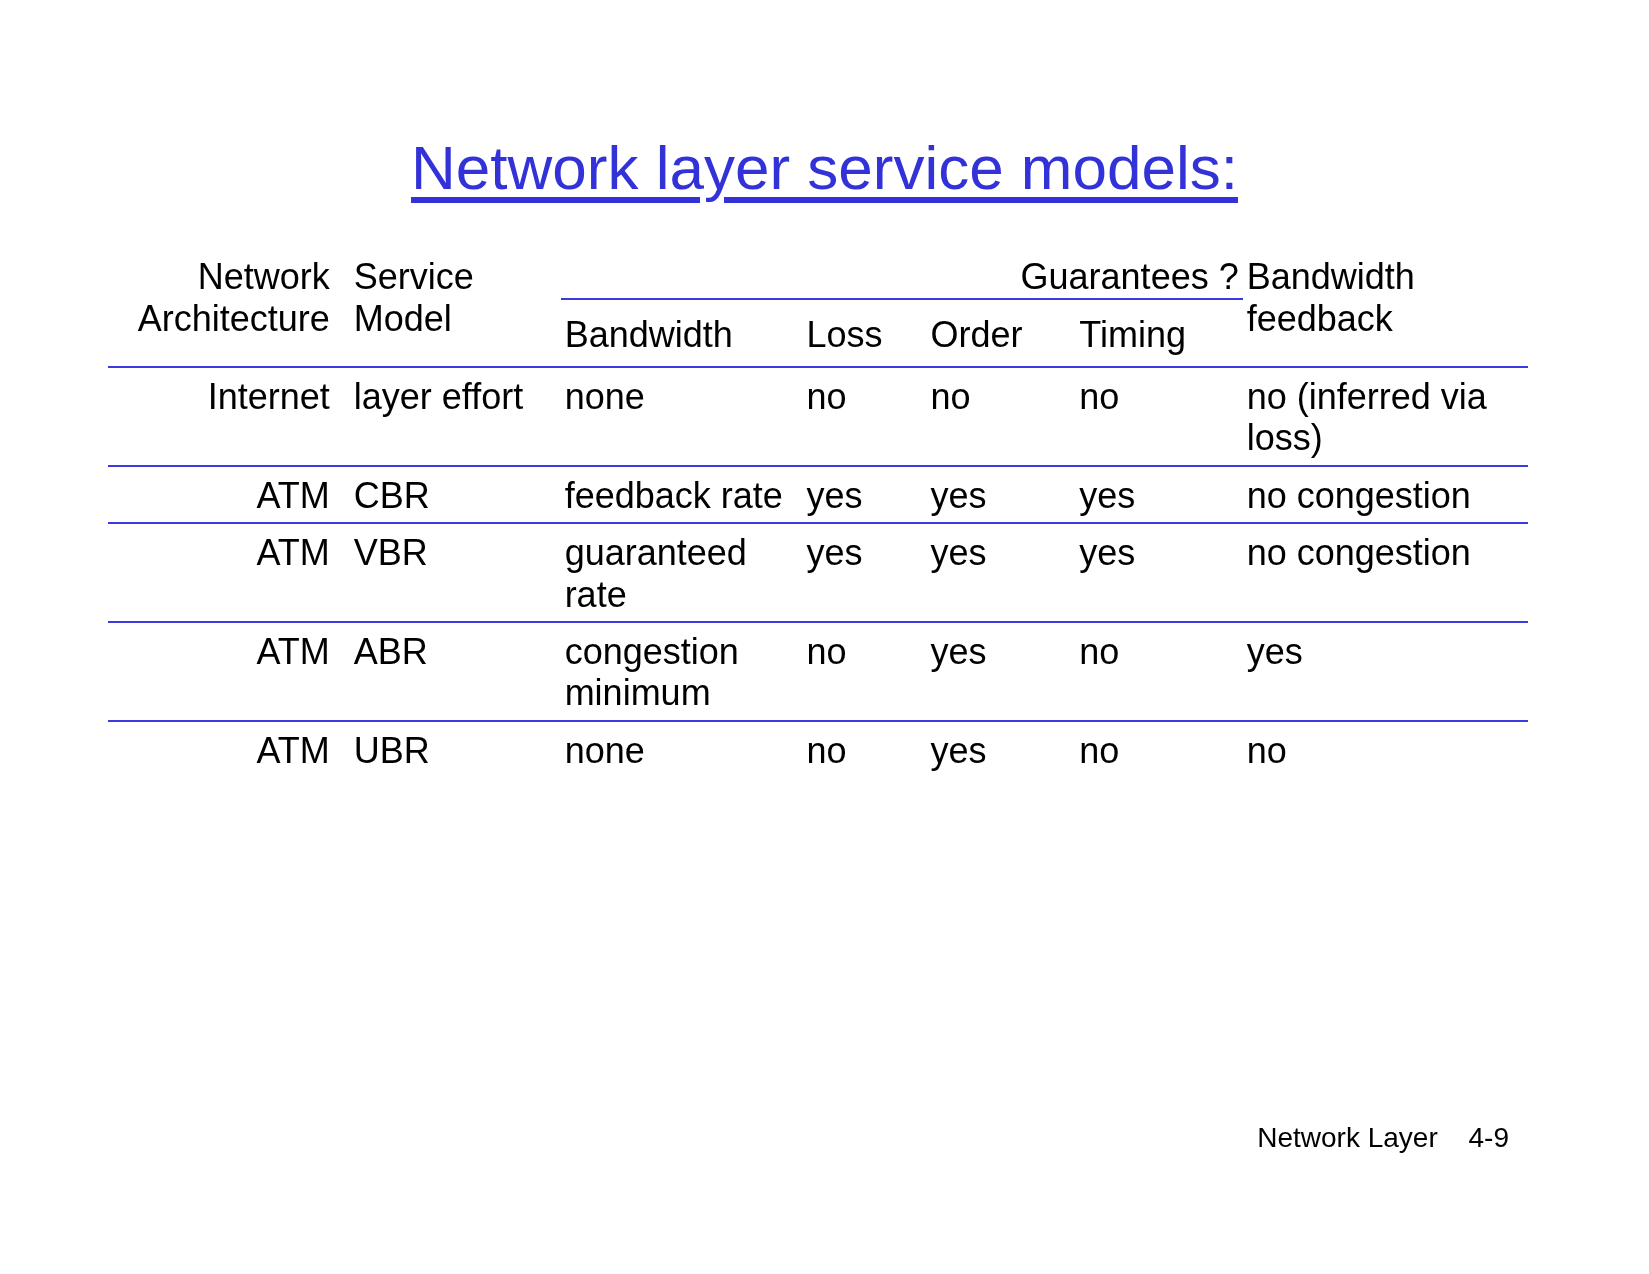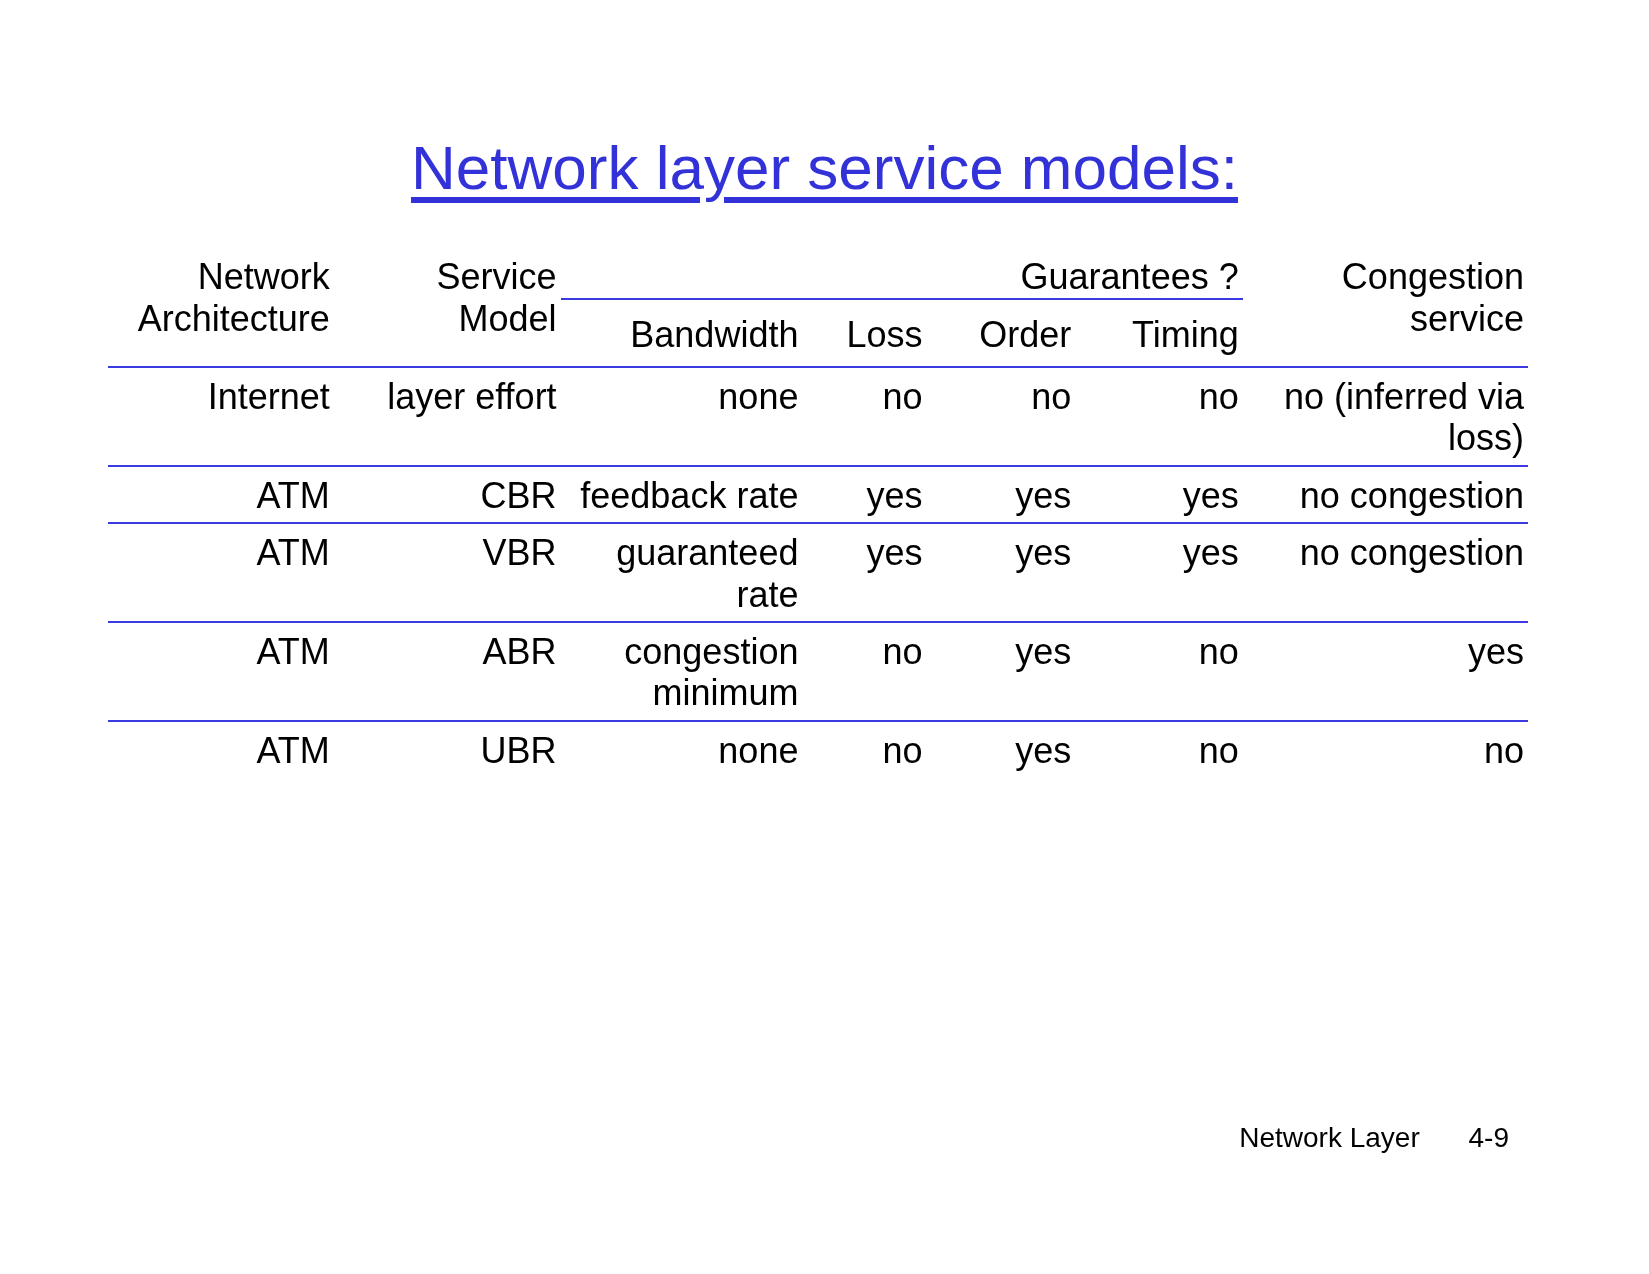--- a/index.html
+++ b/index.html
@@ -43,21 +43,21 @@
     }
     col.c1 { width: 195px; }
     col.c2 { width: 170px; }
     col.c3 { width: 195px; }
     col.c4 { width: 100px; }
     col.c5 { width: 120px; }
     col.c6 { width: 135px; }
     col.c7 { width: 230px; }
 
     th, td {
-      text-align: right;
+      text-align: left;
       vertical-align: top;
       padding: 6px 4px;
       font-weight: 400;
     }
 
     .super-header th {
       padding-bottom: 0;
     }
 
     .guarantees-span {
@@ -85,21 +85,21 @@
     }
 
     .footer {
       position: absolute;
       bottom: 120px;
       right: 140px;
       font-size: 28px;
       color: #000;
     }
     .footer .label {
-      margin-right: 41px;
+      margin-right: 23px;
     }
   </style>
 </head>
 <body>
 
 <h1 class="slide-title">Network layer service models:</h1>
 
 <div class="table-wrap">
   <table>
     <colgroup>
@@ -116,21 +116,21 @@
         <th rowspan="2" class="col-arch" style="vertical-align:top;">
           <span>Network Architecture</span>
         </th>
         <th rowspan="2" style="vertical-align:top;">
           <span>Service Model</span>
         </th>
         <th colspan="4" class="guarantees-span">
           <span>Guarantees ?</span>
         </th>
         <th rowspan="2" style="vertical-align:top;">
-          <span>Congestion service</span>
+          <span>Bandwidth feedback</span>
         </th>
       </tr>
       <tr class="sub-header">
         <th><span>Bandwidth</span></th>
         <th><span>Loss</span></th>
         <th><span>Order</span></th>
         <th><span>Timing</span></th>
       </tr>
     </thead>
     <tbody>

